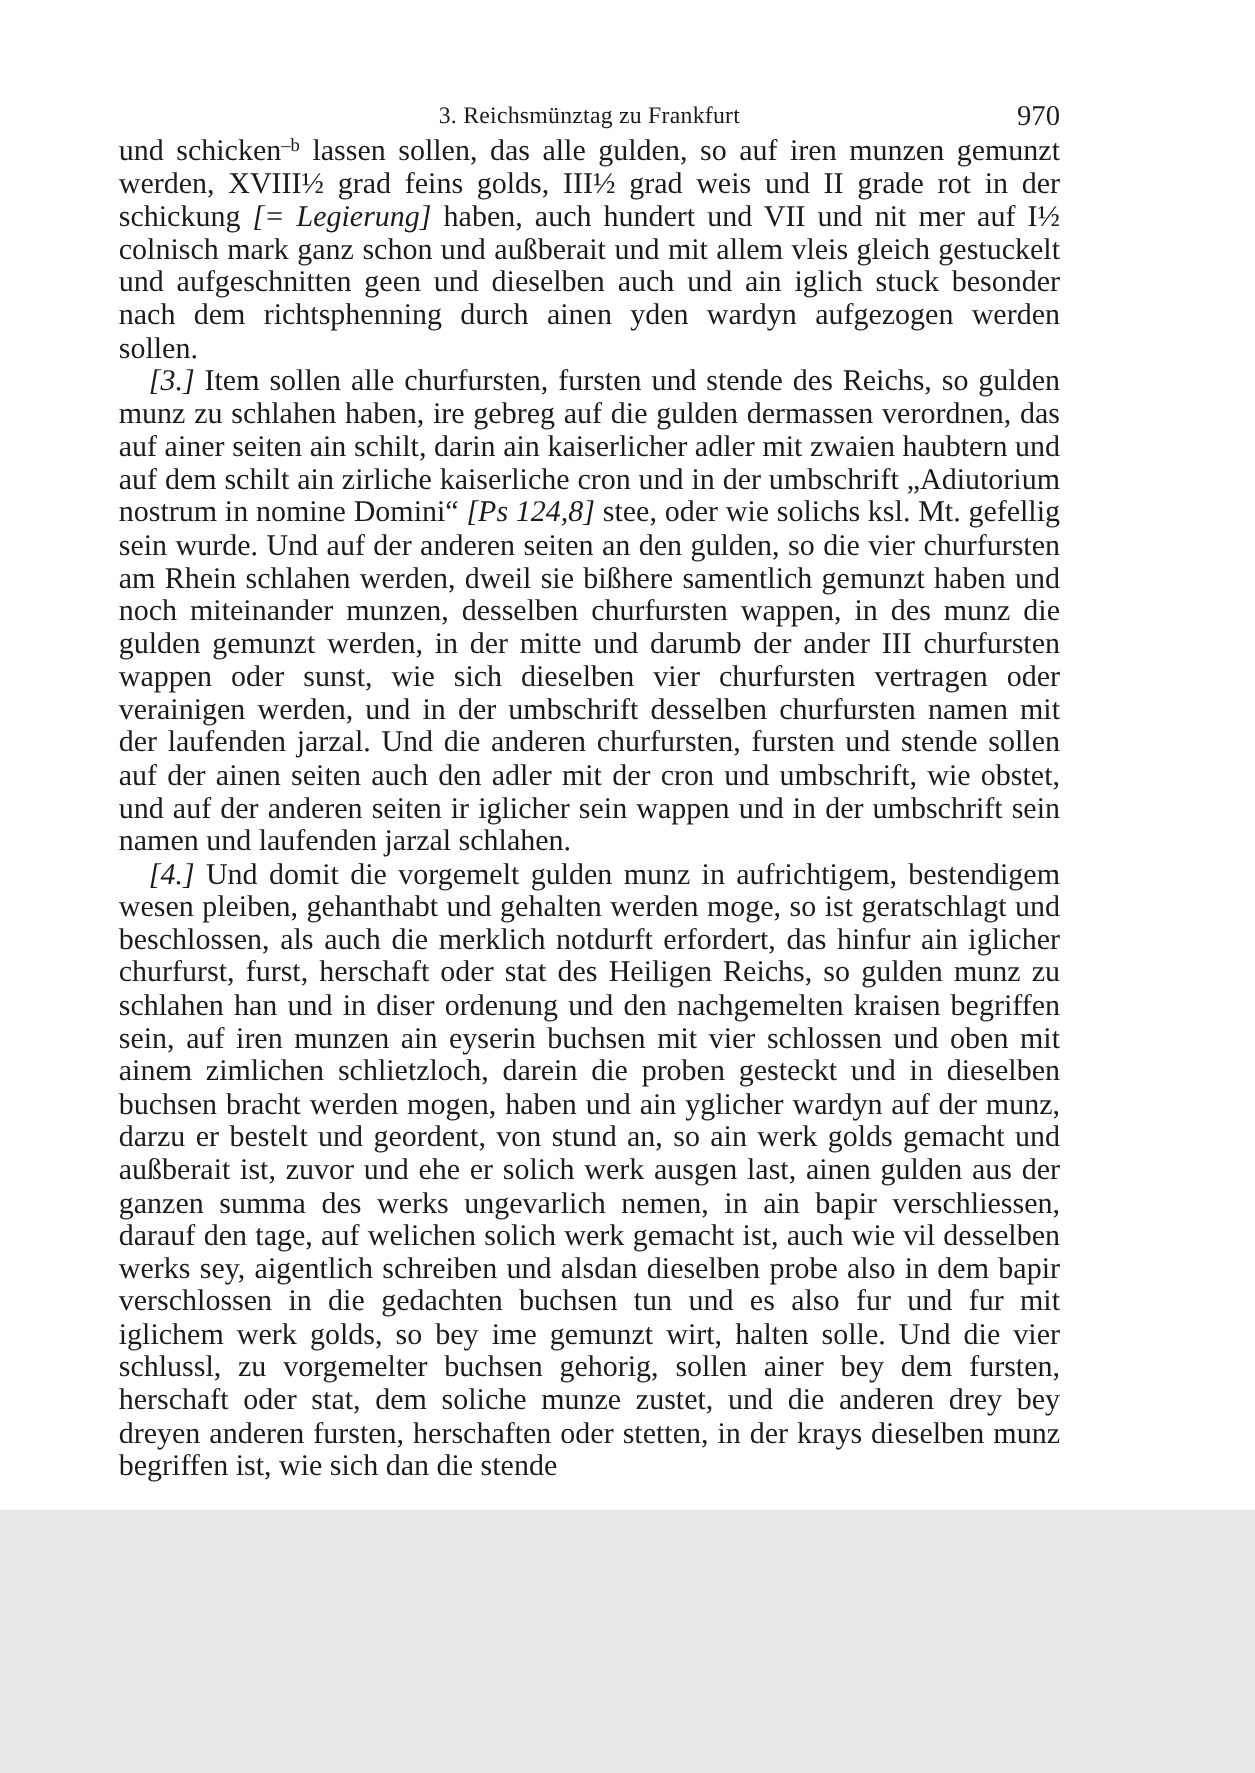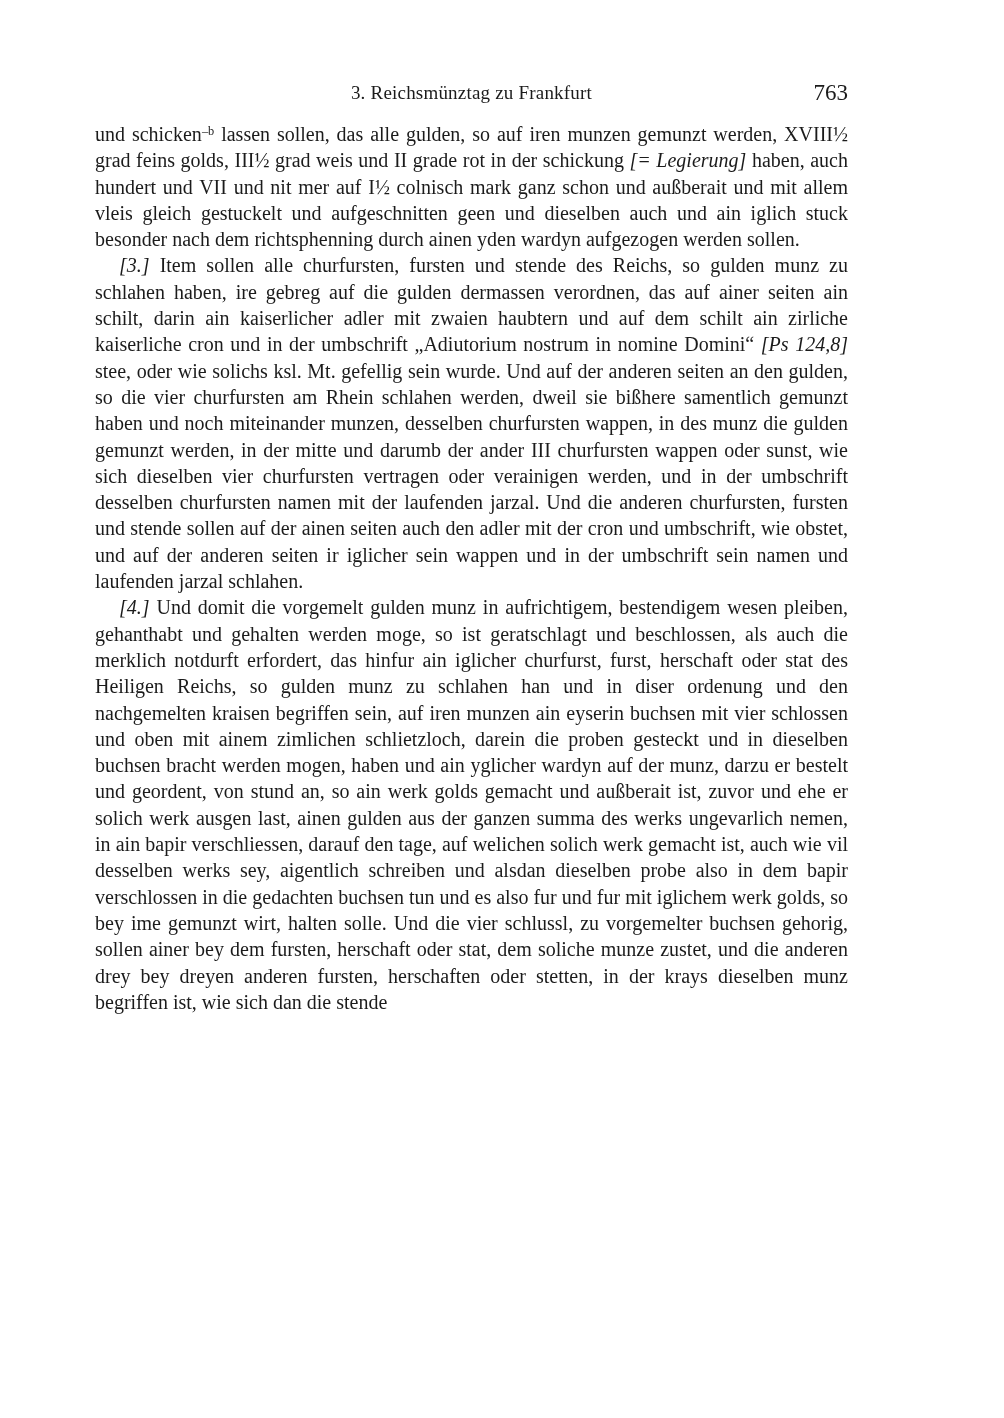--- a/index.html
+++ b/index.html
@@ -7,21 +7,21 @@
     --paper:#ffffff;
   }
   html,body{margin:0;padding:0;}
   body{
     background:#e8e8e8;
     font-family:"Liberation Serif","DejaVu Serif",serif;
   }
   .sheet{
     position:relative;
     width:1004px;
-    height:1418px;
+    height:1208px;
     margin:0 auto;
     background:var(--paper);
     color:var(--ink);
     overflow:hidden;
     box-sizing:border-box;
     font-family:Liberation Serif, serif;
   }
   .text-block{
     position:absolute;
     left:95px;
@@ -41,22 +41,22 @@
     font-size:19px;
     letter-spacing:0.2px;
   }
   .page-num{
     position:absolute;
     right:0;
     bottom:0;
     font-size:23px;
   }
   main.body-text{
-    margin-top:15px;
-    font-size:20px;
+    margin-top:2px;
+    font-size:24px;
     line-height:26.3px;
     text-align:justify;
   }
   main.body-text p{
     margin:0;
     padding:0;
   }
   p.indent{ text-indent:24px; }
   .it{ font-style:italic; }
   .sup{
@@ -67,21 +67,21 @@
   }
 </style>
 </head>
 <body>
 
 <div class="sheet">
   <div class="text-block">
 
     <header class="running-head">
       <span class="head-title">3. Reichsmünztag zu Frankfurt</span>
-      <span class="page-num">763</span>
+      <span class="page-num">970</span>
     </header>
 
     <main class="body-text">
 
     <p class=""><span>und schicken</span><span class="sup">–b</span><span> lassen sollen, das alle gulden, so auf iren munzen gemunzt werden, XVIII½ grad feins golds, III½ grad weis und II grade rot in der schickung </span><span class="it">[= Legierung]</span><span> haben, auch hundert und VII und nit mer auf I½ colnisch mark ganz schon und außberait und mit allem vleis gleich gestuckelt und aufgeschnitten geen und dieselben auch und ain iglich stuck besonder nach dem richtsphenning durch ainen yden wardyn aufgezogen werden sollen.</span></p>
         <p class="indent"><span class="it">[3.]</span><span> Item sollen alle churfursten, fursten und stende des Reichs, so gulden munz zu schlahen haben, ire gebreg auf die gulden dermassen verordnen, das auf ainer seiten ain schilt, darin ain kaiserlicher adler mit zwaien haubtern und auf dem schilt ain zirliche kaiserliche cron und in der umbschrift „Adiutorium nostrum in nomine Domini“ </span><span class="it">[Ps 124,8]</span><span> stee, oder wie solichs ksl. Mt. gefellig sein wurde. Und auf der anderen seiten an den gulden, so die vier churfursten am Rhein schlahen werden, dweil sie bißhere samentlich gemunzt haben und noch miteinander munzen, desselben churfursten wappen, in des munz die gulden gemunzt werden, in der mitte und darumb der ander III churfursten wappen oder sunst, wie sich dieselben vier churfursten vertragen oder verainigen werden, und in der umbschrift desselben churfursten namen mit der laufenden jarzal. Und die anderen churfursten, fursten und stende sollen auf der ainen seiten auch den adler mit der cron und umbschrift, wie obstet, und auf der anderen seiten ir iglicher sein wappen und in der umbschrift sein namen und laufenden jarzal schlahen.</span></p>
         <p class="indent"><span class="it">[4.]</span><span> Und domit die vorgemelt gulden munz in aufrichtigem, bestendigem wesen pleiben, gehanthabt und gehalten werden moge, so ist geratschlagt und beschlossen, als auch die merklich notdurft erfordert, das hinfur ain iglicher churfurst, furst, herschaft oder stat des Heiligen Reichs, so gulden munz zu schlahen han und in diser ordenung und den nachgemelten kraisen begriffen sein, auf iren munzen ain eyserin buchsen mit vier schlossen und oben mit ainem zimlichen schlietzloch, darein die proben gesteckt und in dieselben buchsen bracht werden mogen, haben und ain yglicher wardyn auf der munz, darzu er bestelt und geordent, von stund an, so ain werk golds gemacht und außberait ist, zuvor und ehe er solich werk ausgen last, ainen gulden aus der ganzen summa des werks ungevarlich nemen, in ain bapir verschliessen, darauf den tage, auf welichen solich werk gemacht ist, auch wie vil desselben werks sey, aigentlich schreiben und alsdan dieselben probe also in dem bapir verschlossen in die gedachten buchsen tun und es also fur und fur mit iglichem werk golds, so bey ime gemunzt wirt, halten solle. Und die vier schlussl, zu vorgemelter buchsen gehorig, sollen ainer bey dem fursten, herschaft oder stat, dem soliche munze zustet, und die anderen drey bey dreyen anderen fursten, herschaften oder stetten, in der krays dieselben munz begriffen ist, wie sich dan die stende</span></p>
       </main>
 
   </div>

